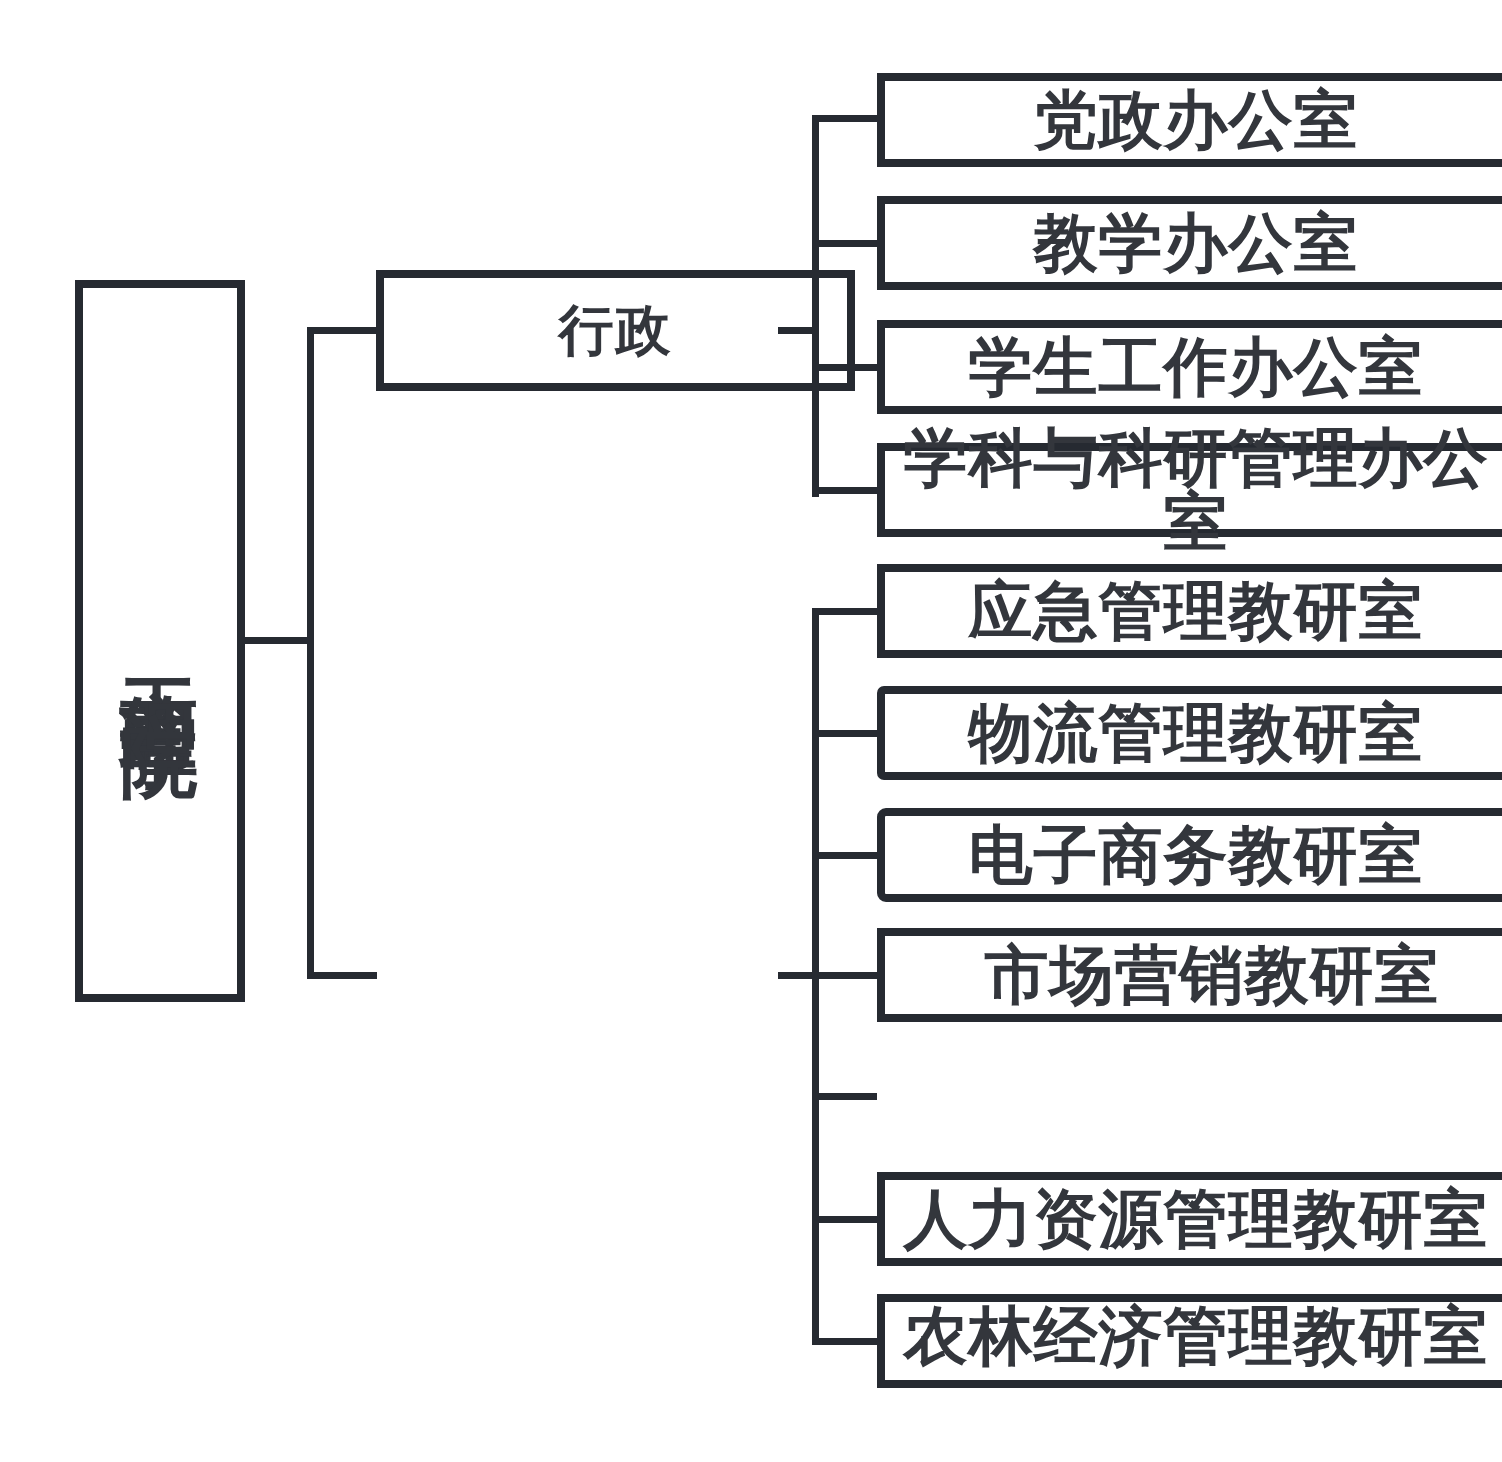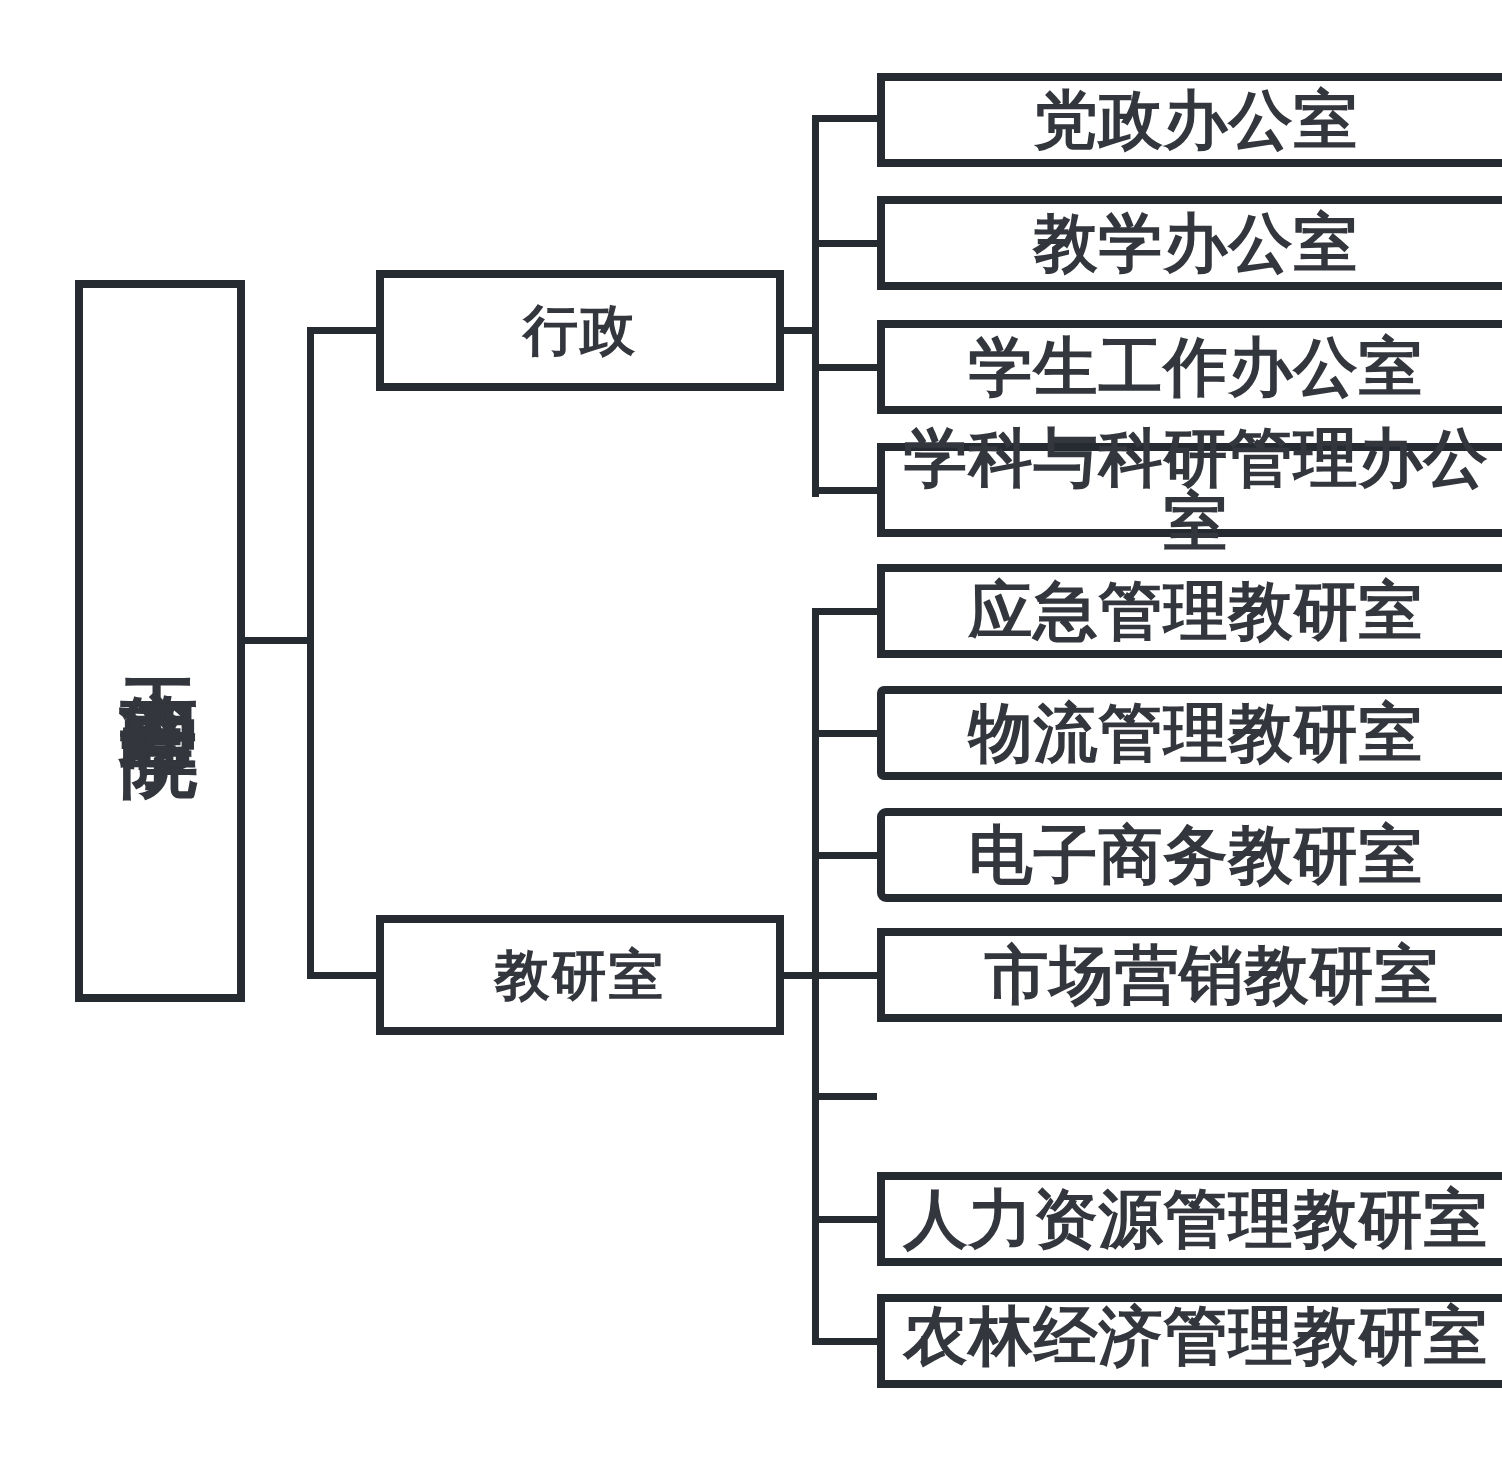--- a/index.html
+++ b/index.html
@@ -29,21 +29,21 @@
     line-height:1;
   }
   .root-box{
     left:75px;top:280px;width:170px;height:722px;
     font-size:78px;
     writing-mode:vertical-rl;
     text-orientation:upright;
     letter-spacing:8px;
   }
   .branch-box{
-    left:376px;width:408px;
+    left:376px;width:479px;
     font-size:55px;
     letter-spacing:2px;
   }
   .branch-admin{top:270px;height:121px;}
   .branch-teach{top:915px;height:120px;}
   .child-box{
     left:877px;width:638px;height:94px;
     font-size:64px;
     letter-spacing:1px;
   }
@@ -69,21 +69,20 @@
   <div class="line" style="left:812px;top:240px;width:65px;height:7px;"></div>
   <div class="line" style="left:812px;top:364px;width:65px;height:7px;"></div>
   <div class="line" style="left:812px;top:487px;width:65px;height:7px;"></div>
 
   <div class="box child-box" style="top:73px;">党政办公室</div>
   <div class="box child-box" style="top:196px;">教学办公室</div>
   <div class="box child-box" style="top:443px;">学科与科研管理办公室</div>
   <div class="box child-box" style="top:320px;">学生工作办公室</div>
 
   <div class="line" style="left:307px;top:972px;width:70px;height:7px;"></div>
-  <div class="box branch-box branch-teach">教研室</div>
   <div class="line" style="left:778px;top:972px;width:41px;height:7px;"></div>
 
   <div class="line" style="left:812px;top:608px;width:7px;height:737px;"></div>
   <div class="line" style="left:812px;top:608px;width:65px;height:7px;"></div>
   <div class="line" style="left:812px;top:730px;width:65px;height:7px;"></div>
   <div class="line" style="left:812px;top:852px;width:65px;height:7px;"></div>
   <div class="line" style="left:812px;top:972px;width:65px;height:7px;"></div>
   <div class="line" style="left:812px;top:1093px;width:65px;height:7px;"></div>
   <div class="line" style="left:812px;top:1216px;width:65px;height:7px;"></div>
   <div class="line" style="left:812px;top:1338px;width:65px;height:7px;"></div>

